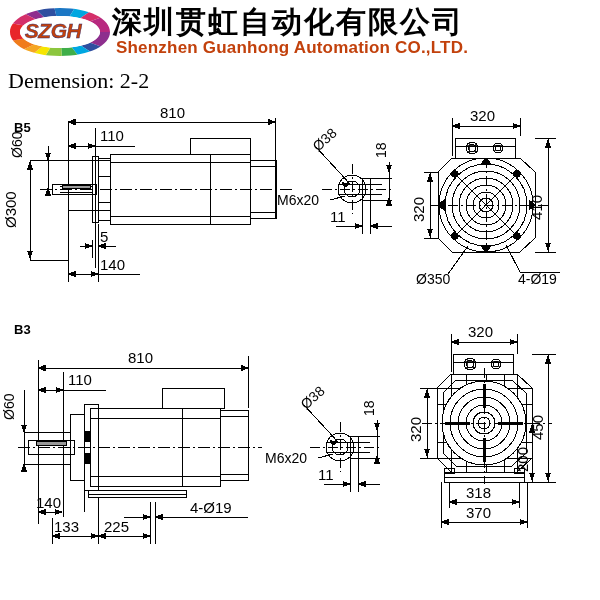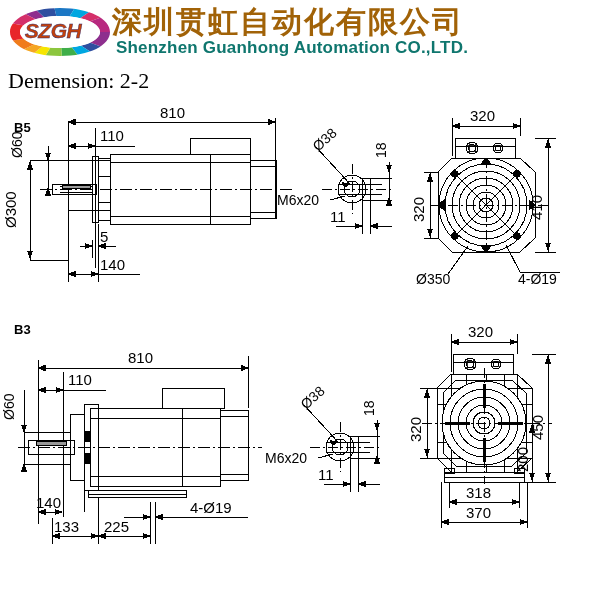--- a/index.html
+++ b/index.html
@@ -40,31 +40,31 @@
     -webkit-text-stroke: 0.4px #2d2a73;
     z-index: 4;
   }
   #company-cn {
     position: absolute;
     left: 112px; top: 2px;
     font-family: Liberation Serif, serif;
     font-weight: bold;
     font-size: 30px;
     letter-spacing: 2px;
-    color: #a16207;
+    color: #000000;
     white-space: nowrap;
   }
   #company-en {
     position: absolute;
     left: 116px; top: 38px;
     font-family: "Liberation Sans", sans-serif;
     font-weight: bold;
     font-size: 17px;
     letter-spacing: 0.2px;
-    color: #0f766e;
+    color: #c2410c;
     white-space: nowrap;
   }
   #dimension-title {
     position: absolute;
     left: 8px; top: 68px;
     font-family: "Liberation Serif", serif;
     font-size: 22px;
     color: #000000;
     white-space: nowrap;
   }

